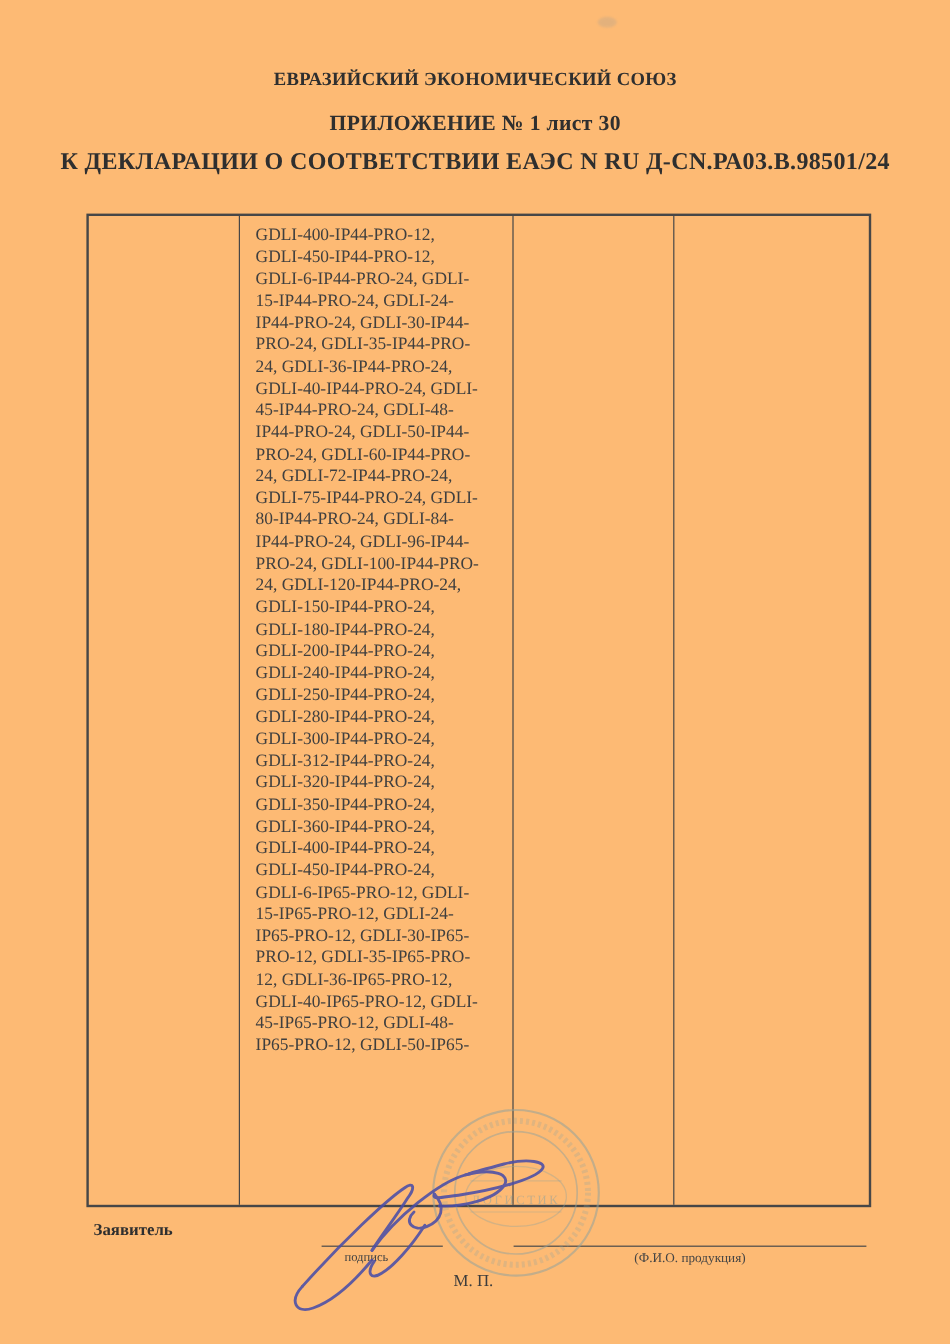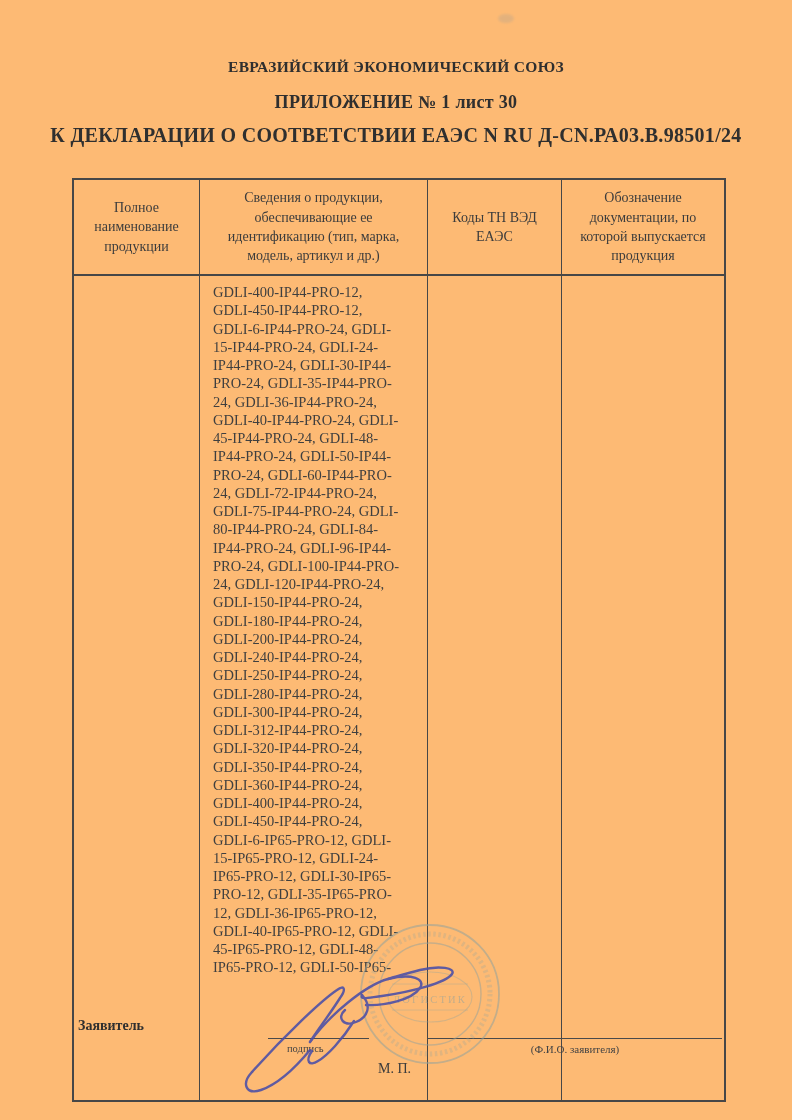--- a/index.html
+++ b/index.html
@@ -43,26 +43,20 @@
 
 <div class="page">
 
   <div class="smudge"></div>
 
   <div class="doc-title t1">ЕВРАЗИЙСКИЙ ЭКОНОМИЧЕСКИЙ СОЮЗ</div>
   <div class="doc-title t2">ПРИЛОЖЕНИЕ № 1 лист 30</div>
   <div class="doc-title t3">К ДЕКЛАРАЦИИ О СООТВЕТСТВИИ ЕАЭС N RU Д-CN.РА03.В.98501/24</div>
 
   <div class="doc-table">
-    <div class="trow hrow">
-      <div class="cell hcell">Полное наименование продукции</div>
-      <div class="cell hcell">Сведения о продукции, обеспечивающие ее идентификацию (тип, марка, модель, артикул и др.)</div>
-      <div class="cell hcell">Коды ТН ВЭД ЕАЭС</div>
-      <div class="cell hcell">Обозначение документации, по которой выпускается продукция</div>
-    </div>
     <div class="trow brow">
       <div class="cell bcell"></div>
       <div class="cell bcell">GDLI-400-IP44-PRO-12,
 GDLI-450-IP44-PRO-12,
 GDLI-6-IP44-PRO-24, GDLI-
 15-IP44-PRO-24, GDLI-24-
 IP44-PRO-24, GDLI-30-IP44-
 PRO-24, GDLI-35-IP44-PRO-
 24, GDLI-36-IP44-PRO-24,
 GDLI-40-IP44-PRO-24, GDLI-
@@ -101,21 +95,21 @@
     </div>
   </div>
 
   <div class="applicant">Заявитель</div>
 
   <div class="sig-line line1"></div>
   <div class="caption cap-sign">подпись</div>
   <div class="seal-label">М. П.</div>
 
   <div class="sig-line line2"></div>
-  <div class="caption cap-fio">(Ф.И.О. заявителя)</div>
+  <div class="caption cap-fio">(Ф.И.О. продукция)</div>
 
   <svg class="overlay" viewBox="0 870 792 250">
     <defs>
       <filter id="soft">
           <feGaussianBlur stdDeviation="0.55"></feGaussianBlur>
         </filter>
     </defs>
 
     <g filter="url(#soft)">
       <circle cx="430" cy="994" r="69" fill="none" stroke-width="1.8" opacity="0.55" stroke="#94a29b"></circle>

